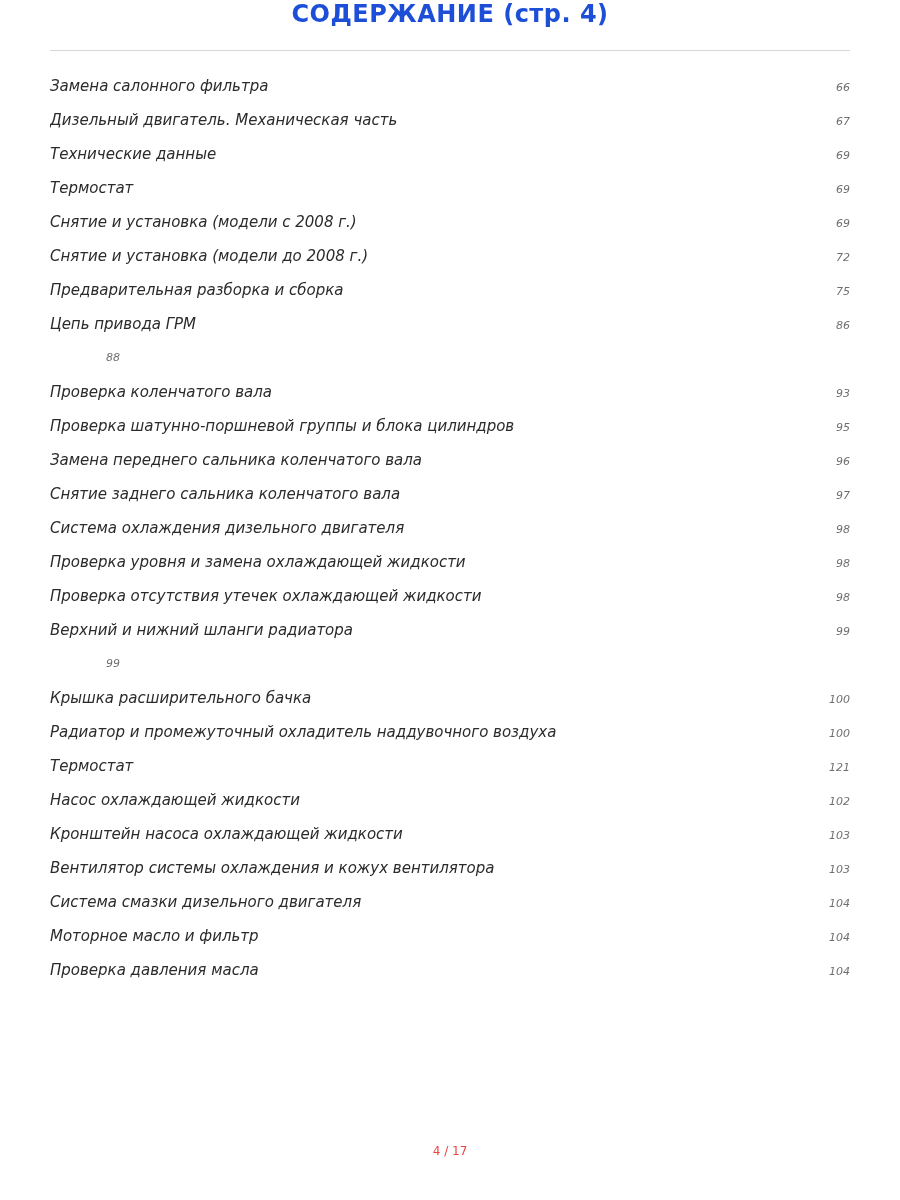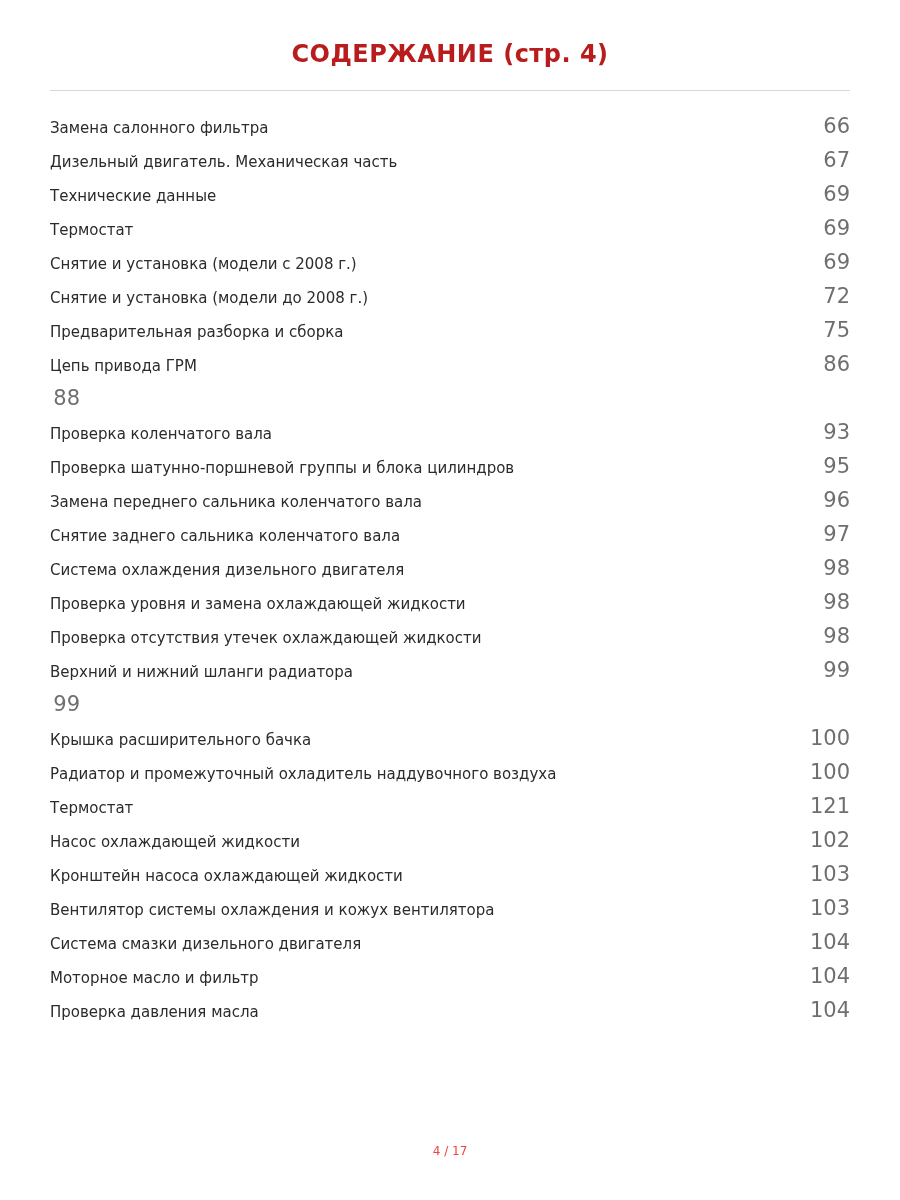--- a/index.html
+++ b/index.html
@@ -20,53 +20,54 @@
     height: 1200px;
     box-sizing: border-box;
     padding: 0 50px;
     position: relative;
   }
   .doc-title {
     text-align: center;
     font-size: 24px;
     font-weight: bold;
     letter-spacing: 0.5px;
-    color: #b91c1c;
-    padding-top: 40px;
+    color: #1d4ed8;
     padding-bottom: 22px;
   }
   .title-rule {
     border: 0;
     border-top: 1px solid #d7d7d7;
     margin: 0 0 0 0;
   }
   .toc {
     margin-top: 18px;
+    font-style: italic;
   }
   .toc-row {
     display: flex;
     align-items: baseline;
     justify-content: space-between;
     height: 34px;
     line-height: 34px;
   }
   .toc-label {
     font-size: 15px;
     color: #2b2b2b;
     white-space: nowrap;
     overflow: hidden;
     text-overflow: ellipsis;
     padding-right: 16px;
   }
   .toc-page {
-    font-size: 21px;
+    font-size: 11px;
     color: #6f6f6f;
     flex: 0 0 auto;
     min-width: 30px;
     text-align: right;
+    margin-left: 40px;
   }
   .footer {
     position: absolute;
     left: 0;
     right: 0;
     bottom: 42px;
     text-align: center;
     font-size: 12px;
     color: #ef4444;
   }

